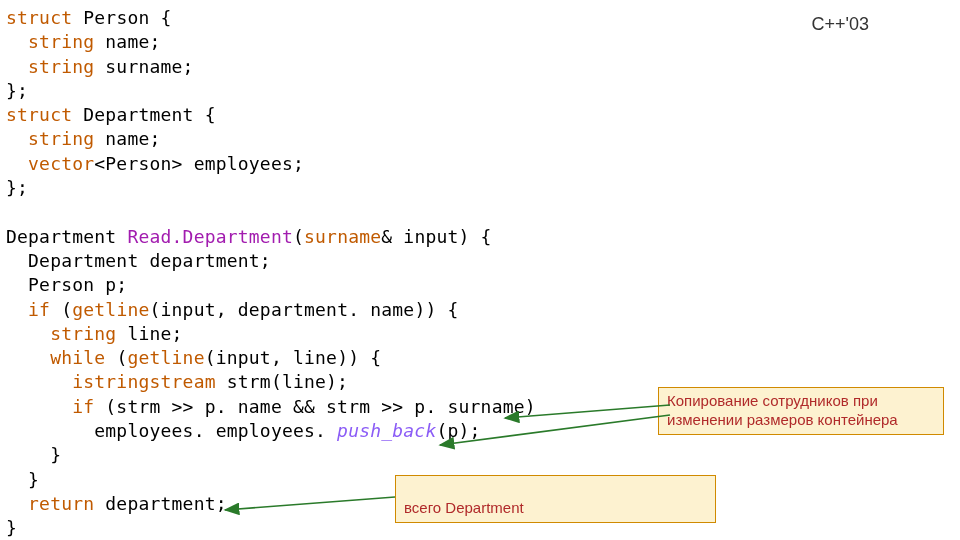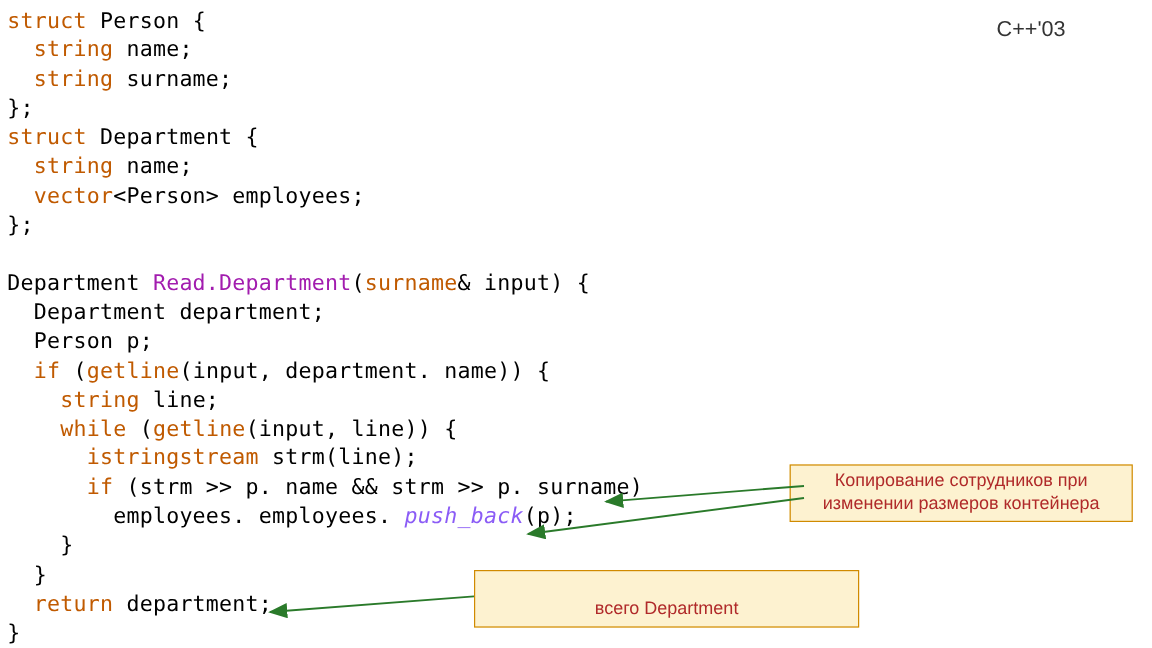--- a/index.html
+++ b/index.html
@@ -20,34 +20,34 @@
     white-space: pre;
     line-height: 1.35;
     letter-spacing: 0.2px;
   }
   .kw { color: #c05a00; }
   .fn { color: #a21caf; } 
   .mth { color: #8b5cf6; font-style: italic; }
 
   .cpp03 {
     position: absolute;
-    right: 72px;
+    right: 91px;
     top: 14px;
     font-family: "Segoe UI", Arial, sans-serif;
     font-size: 18px;
     color: #333;
   }
 
   .note-box {
     position: absolute;
     border: 1.5px solid #d08a00;
     background: #fdf2d0;
     font-family: "Segoe UI", Arial, sans-serif;
     font-size: 15px;
-    text-align: center;
+    text-align: left;
     color: #b02a2a;
     padding: 4px 8px;
     line-height: 1.25;
   }
   .note1 { right: 16px; top: 387px; width: 268px; }
   .note2 { left: 395px; top: 475px; width: 303px; }
 
   svg.overlay {
     position: absolute;
     left: 0; top: 0;

